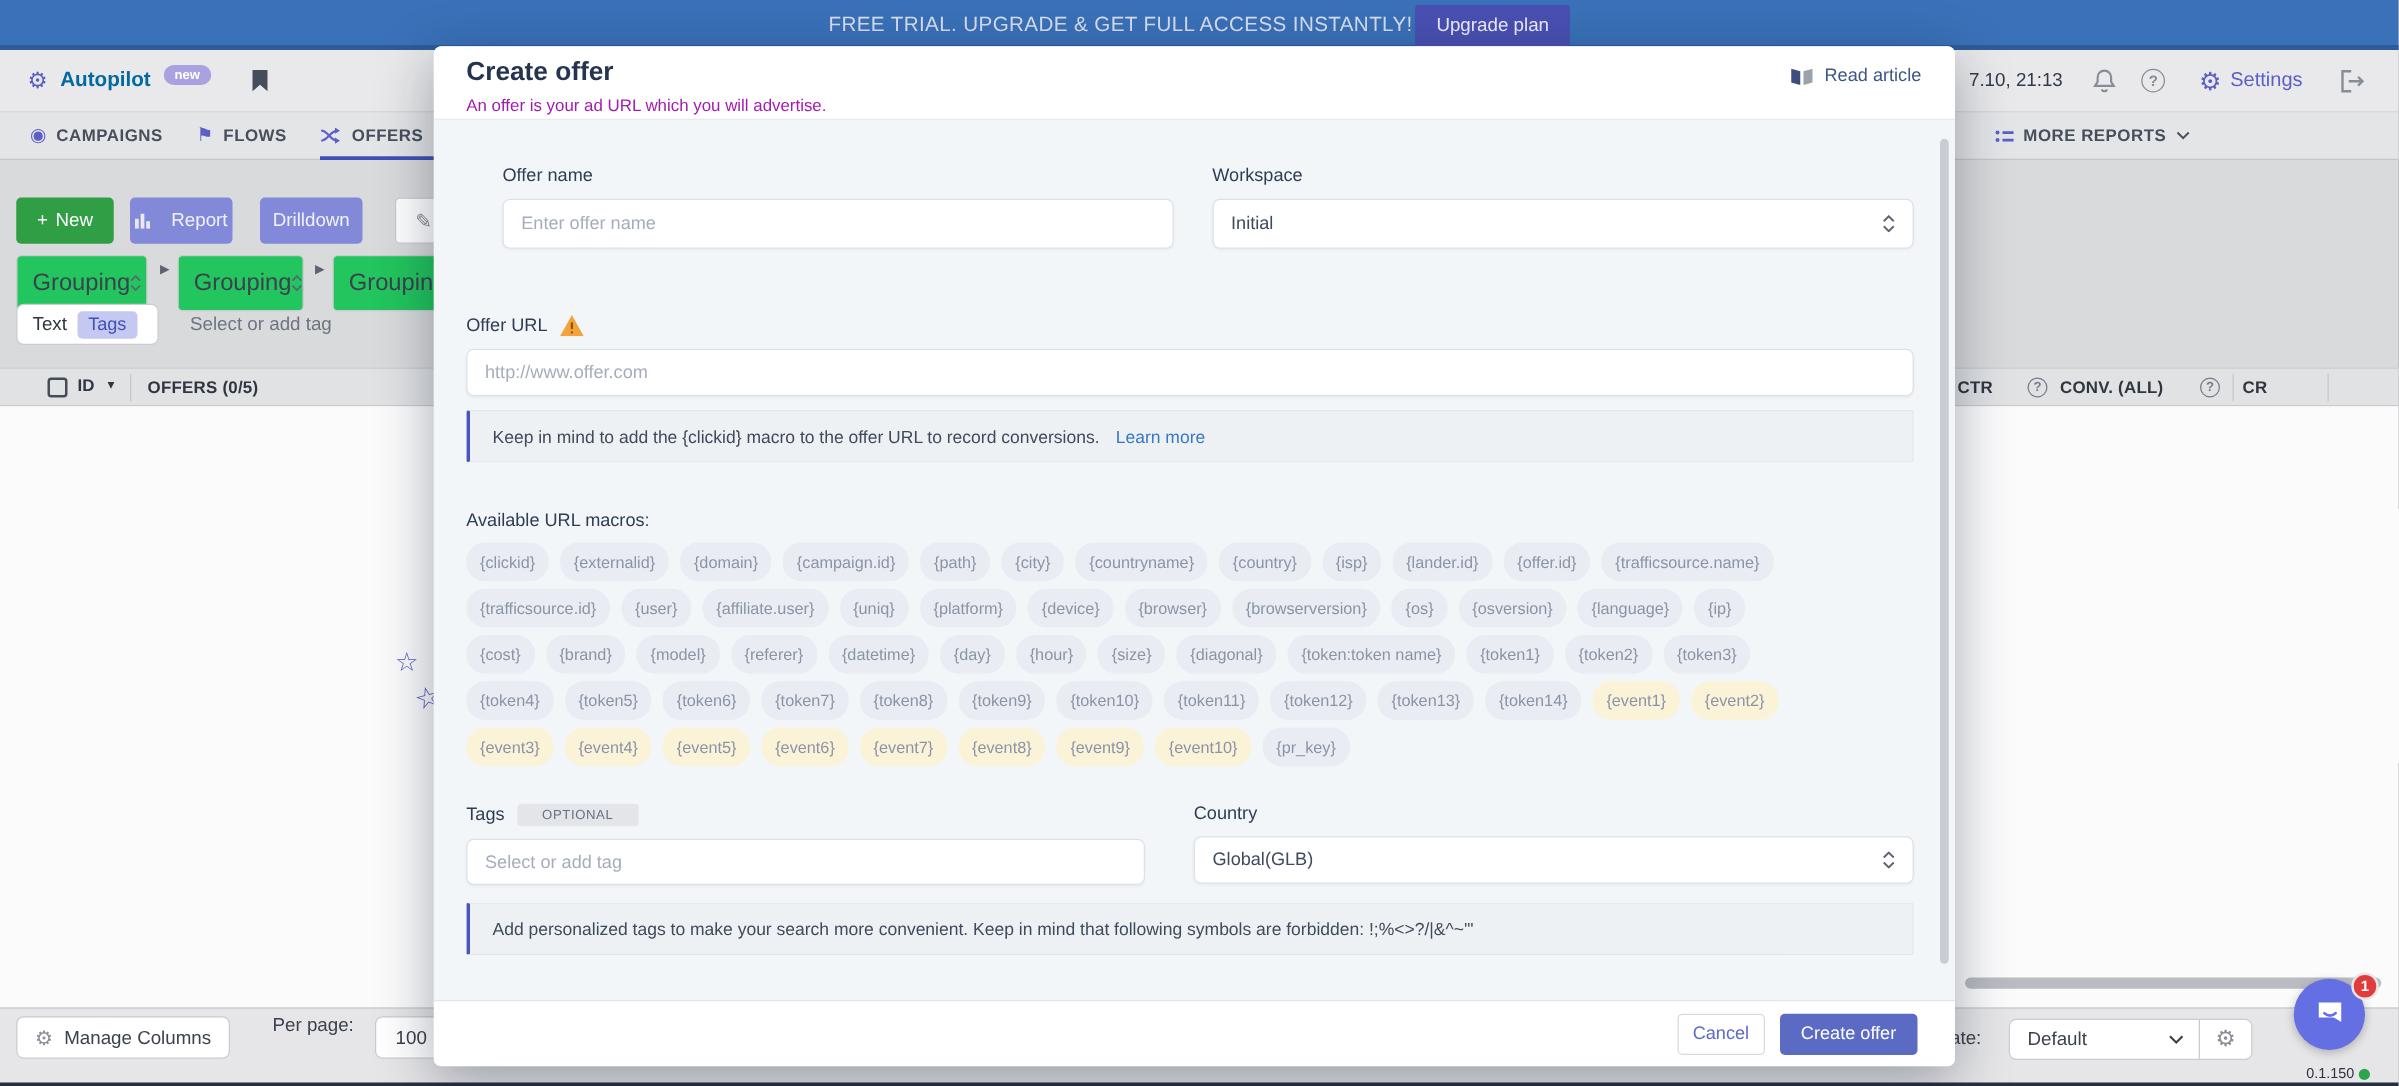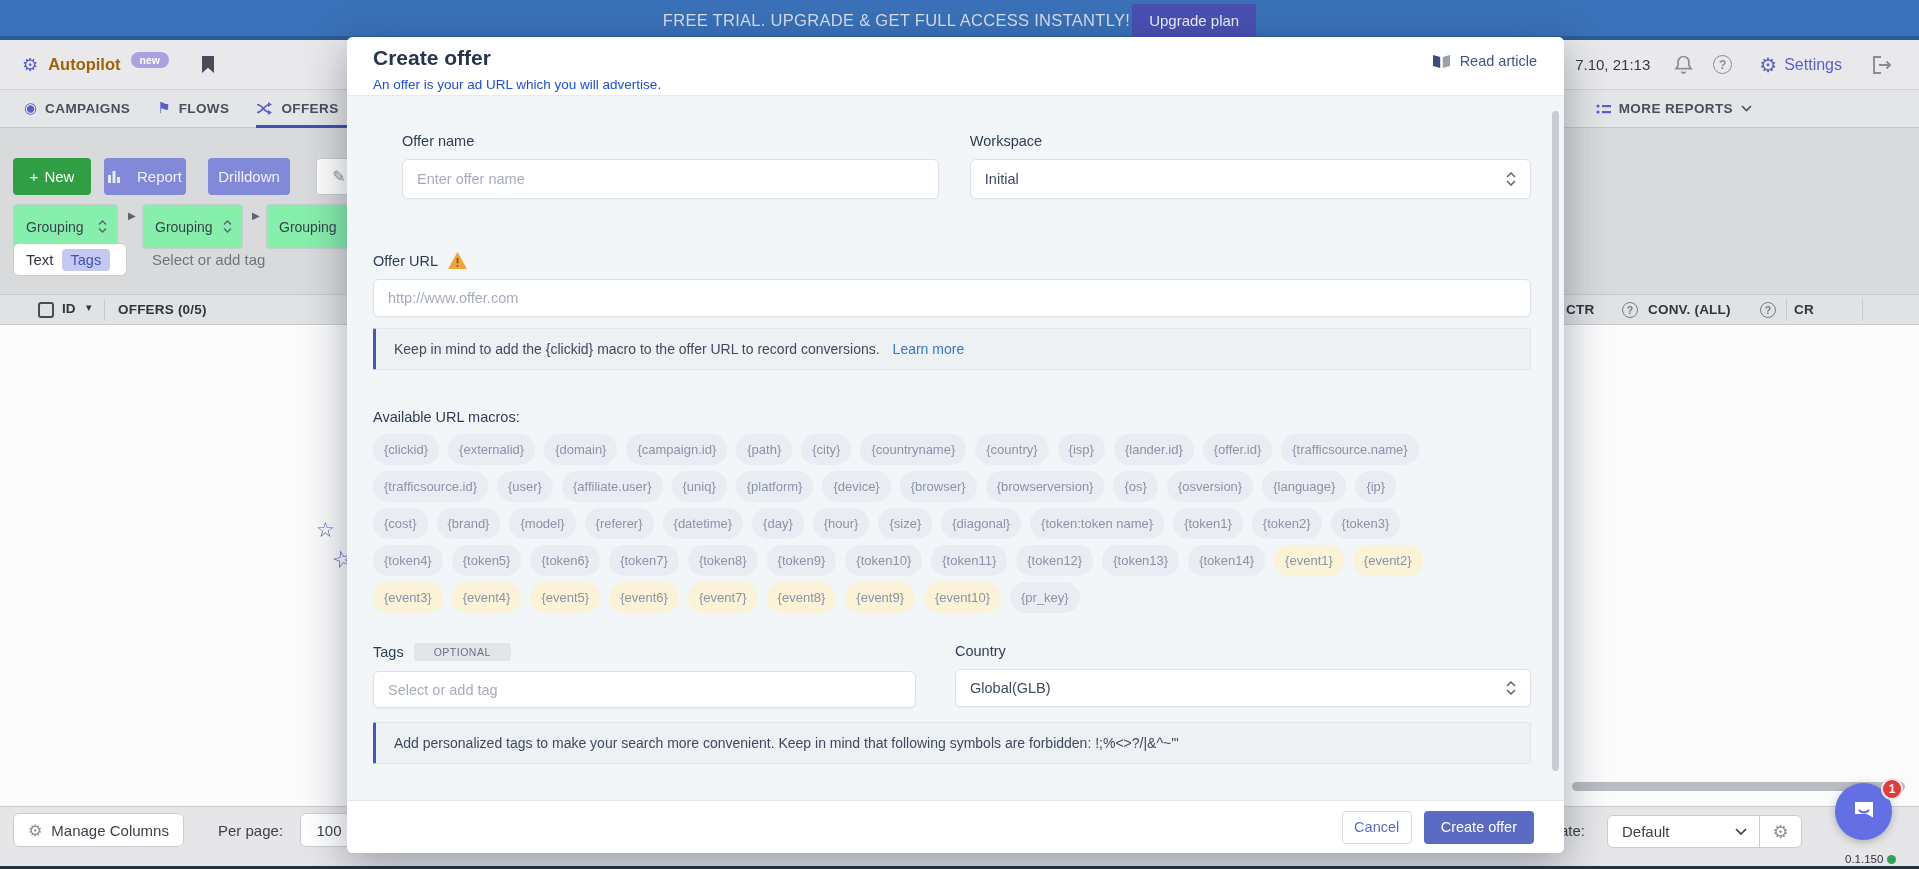--- a/index.html
+++ b/index.html
@@ -13,21 +13,21 @@
   .banner::after { content:""; position:absolute; left:0; bottom:0; width:100%; height:4px; background:#2e5c97; }
   .banner-text { color:#d7dded; font-size:16.5px; letter-spacing:.3px; }
   .upgrade-btn { background:#4a50b2; color:#eceefb; border:none; border-radius:3px; font-size:15px;
                  padding:8px 17px; cursor:pointer; position:relative; z-index:2; font-family:inherit; }
 
   
   .appbar { position:absolute; left:0; top:40px; width:1919px; height:50px; background:#e9e9eb;
             border-bottom:1px solid #d0d2d5; display:flex; align-items:center; padding:0 26px 0 22px; }
   .appbar-left { display:flex; align-items:center; gap:10px; }
   .brand-gear { color:#5b5fc7; font-family:"DejaVu Sans", sans-serif; font-size:18px; }
-  .brand { color:#a16207; font-weight:bold; font-size:16.5px; }
+  .brand { color:#0369a1; font-weight:bold; font-size:16.5px; }
   .brand-badge { background:#aaa2e0; color:#fff; font-size:10.5px; font-weight:bold; border-radius:9px;
                  padding:2px 9px; position:relative; top:-5px; }
   .bookmark { margin-left:22px; display:flex; }
   .appbar-right { margin-left:auto; display:flex; align-items:center; gap:19px; }
   .datetime { color:#333b47; font-size:15px; margin-right:4px; }
   .help-circle { width:19px; height:19px; border:1.6px solid #878d97; border-radius:50%; color:#878d97;
                  font-size:12px; font-weight:bold; display:flex; align-items:center; justify-content:center; }
   .settings-group { display:flex; align-items:center; gap:7px; margin-left:8px; }
   .settings-gear { color:#5b5fc7; font-family:"DejaVu Sans", sans-serif; font-size:20px; }
   .settings-label { color:#5b5fc7; font-size:16px; }
@@ -44,22 +44,22 @@
 
   
   .btn-new { position:absolute; left:13px; top:158px; width:78px; height:37px; background:#2f9e44; color:#fff;
              border:none; border-radius:4px; font-size:15px; display:flex; align-items:center; justify-content:center; gap:6px; font-family:inherit; }
   .btn-ind { position:absolute; top:158px; height:37px; background:#8289d8; color:#f0f1fb; border:none;
              border-radius:4px; font-size:15px; display:flex; align-items:center; justify-content:center; gap:17px; font-family:inherit; }
   .btn-report { left:104px; width:82px; }
   .btn-drill { left:208px; width:82px; }
   .btn-pencil { position:absolute; left:316px; top:158px; width:46px; height:37px; background:#fff;
                 border:1px solid #c9ccd1; border-radius:4px; color:#8a8f98; font-family:"DejaVu Sans", sans-serif; font-size:16px; }
-  .grouping { position:absolute; top:204px; height:45px; background:#86efac; border:1px solid #c9ccd1; border-radius:4px;
-              display:flex; align-items:center; justify-content:space-between; padding:0 10px 0 12px; font-size:14px; color:#3c424c; cursor:pointer; }
+  .grouping { position:absolute; top:204px; height:45px; background:#22c55e; border:1px solid #c9ccd1; border-radius:4px;
+              display:flex; align-items:center; justify-content:space-between; padding:0 10px 0 12px; font-size:19px; color:#3c424c; cursor:pointer; }
   .gsep { position:absolute; top:210px; color:#5d646e; font-size:10px; font-family:"DejaVu Sans", sans-serif; }
 
   
   .texttags { position:absolute; left:13px; top:243px; width:114px; height:33px; background:#fff;
               border:1px solid #c9ccd1; border-radius:6px; display:flex; align-items:center; gap:8px; padding:0 6px 0 12px; }
   .tt-text { color:#2f3640; font-size:15px; }
   .tt-tags { background:#c5c9f2; color:#3f51b5; font-size:14.5px; border-radius:4px; padding:3px 9px; }
   .tag-placeholder { position:absolute; left:152px; top:251px; color:#6e7580; font-size:15px; }
 
   
@@ -76,21 +76,21 @@
   .tbody { position:absolute; left:0; top:325px; width:1919px; height:481px; background:#fbfbfc; }
   .star { position:absolute; color:#5b5fc7; font-family:"DejaVu Sans", sans-serif; }
 
   .hscroll { position:absolute; left:1572px; top:782px; width:333px; height:9px; background:#b9bcc1; border-radius:5px; }
 
   
   .bottombar { position:absolute; left:0; top:806px; width:1919px; height:60px; background:#e6e6e8; border-top:1px solid #c9cbce; }
   .manage-cols { position:absolute; left:13px; top:6px; height:34px; background:#fff; border:1px solid #c9ccd1;
                  border-radius:6px; display:flex; align-items:center; gap:9px; padding:0 14px; color:#3c424c; font-size:15px; font-family:inherit; }
   .gear-gray { color:#8a8f98; font-family:"DejaVu Sans", sans-serif; font-size:16px; }
-  .perpage-label { position:absolute; left:218px; top:15px; color:#3c424c; font-size:15px; }
+  .perpage-label { position:absolute; left:218px; top:5px; color:#3c424c; font-size:15px; }
   .perpage-box { position:absolute; left:300px; top:6px; width:58px; height:34px; background:#fff; border:1px solid #c9ccd1;
                  border-radius:6px; display:flex; align-items:center; justify-content:center; color:#3c424c; font-size:15px; }
   .template-label { position:absolute; left:1520px; top:15px; color:#3c424c; font-size:15px; z-index:1; }
   .template-ctl { position:absolute; left:1607px; top:8px; height:33px; background:#fff; border:1px solid #c9ccd1;
                   border-radius:6px; display:flex; align-items:stretch; z-index:1; }
   .template-sel { width:151px; display:flex; align-items:center; justify-content:space-between; padding:0 12px 0 14px;
                   color:#3c424c; font-size:15px; cursor:pointer; }
   .template-gear { width:42px; border-left:1px solid #c9ccd1; display:flex; align-items:center; justify-content:center;
                    color:#8a8f98; font-family:"DejaVu Sans", sans-serif; font-size:18px; cursor:pointer; }
   .version { position:absolute; left:1845px; top:46px; color:#2c3442; font-size:11.5px; z-index:1; display:flex; align-items:center; gap:4px; }
@@ -101,21 +101,21 @@
   .chat { position:absolute; left:1835px; top:783px; width:57px; height:57px; border-radius:50%; background:#636fe2;
           z-index:25; display:flex; align-items:center; justify-content:center; cursor:pointer; box-shadow:0 2px 8px rgba(0,0,0,.25); }
   .chat-badge { position:absolute; left:1881px; top:778px; width:22px; height:22px; border-radius:50%; background:#e23b3b;
                 border:2px solid #e6e6e8; color:#fff; font-size:12px; font-weight:bold; display:flex; align-items:center; justify-content:center; z-index:26; }
 
   
   .modal { position:absolute; left:347px; top:37px; width:1217px; height:816px; background:#fff; border-radius:6px;
            box-shadow:0 12px 44px rgba(10,20,40,.35); z-index:20; overflow:hidden; }
   .modal-header { position:relative; height:58px; padding:9px 28px 0 26px; background:#fff; }
   .modal-title { color:#263450; font-size:21px; font-weight:bold; }
-  .modal-subtitle { color:#1d4ed8; font-size:13.5px; margin-top:7px; }
+  .modal-subtitle { color:#a21caf; font-size:13.5px; margin-top:7px; }
   .read-article { position:absolute; right:27px; top:16px; display:flex; align-items:center; gap:9px;
                   color:#3e5684; font-size:14.5px; cursor:pointer; }
   .modal-body { position:relative; height:705px; background:#f3f6f9; border-top:1px solid #e7eaee; padding:0 33px 0 26px; overflow:hidden; }
   .mscroll { position:absolute; right:5px; top:15px; width:7px; height:660px; background:#c9ccd2; border-radius:4px; }
 
   .form-row { display:flex; gap:31px; }
   .row1 { padding-top:37px;margin-left:29px; }
   .col-left { width:551px; }
   .col-right { width:576px; }
   .f-label { color:#2e3d54; font-size:14.5px; font-weight:500; margin-bottom:10px; display:flex; align-items:center; gap:10px; }

